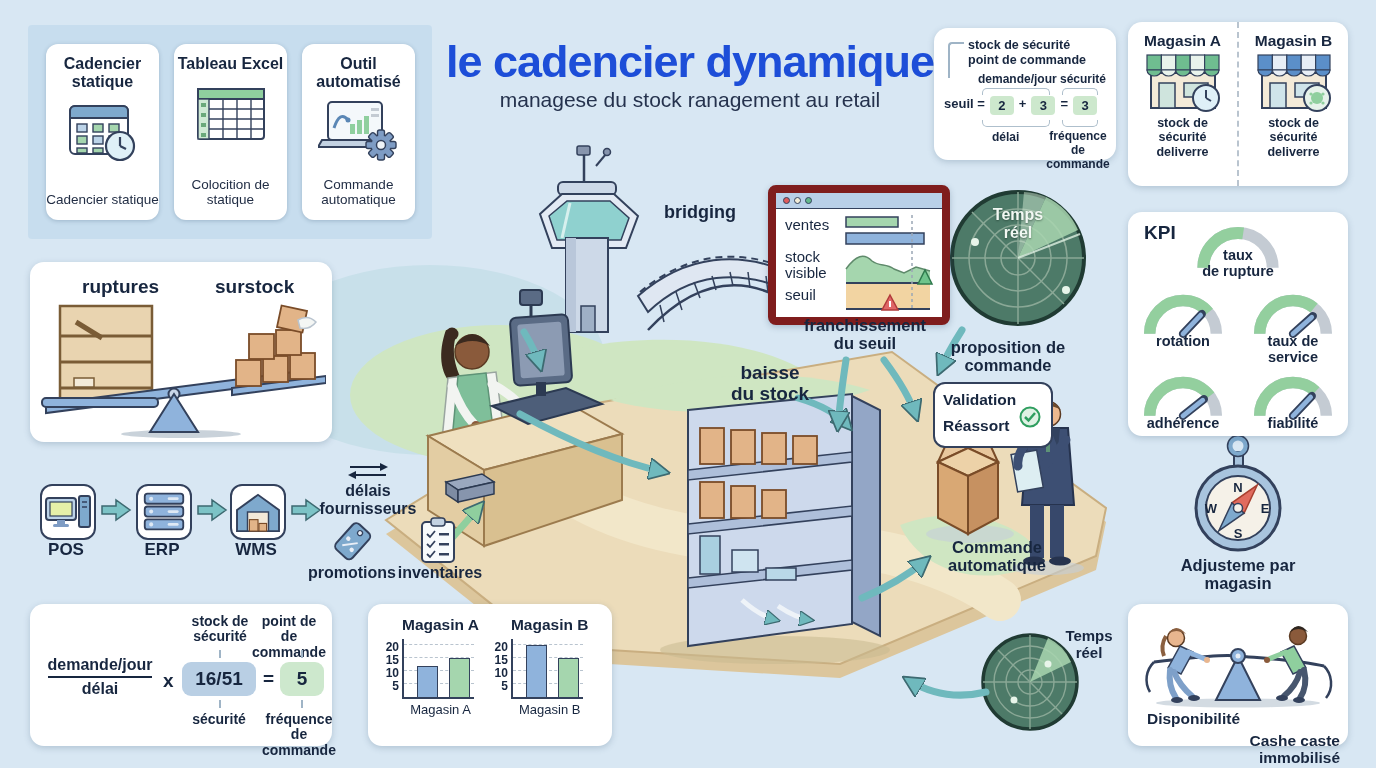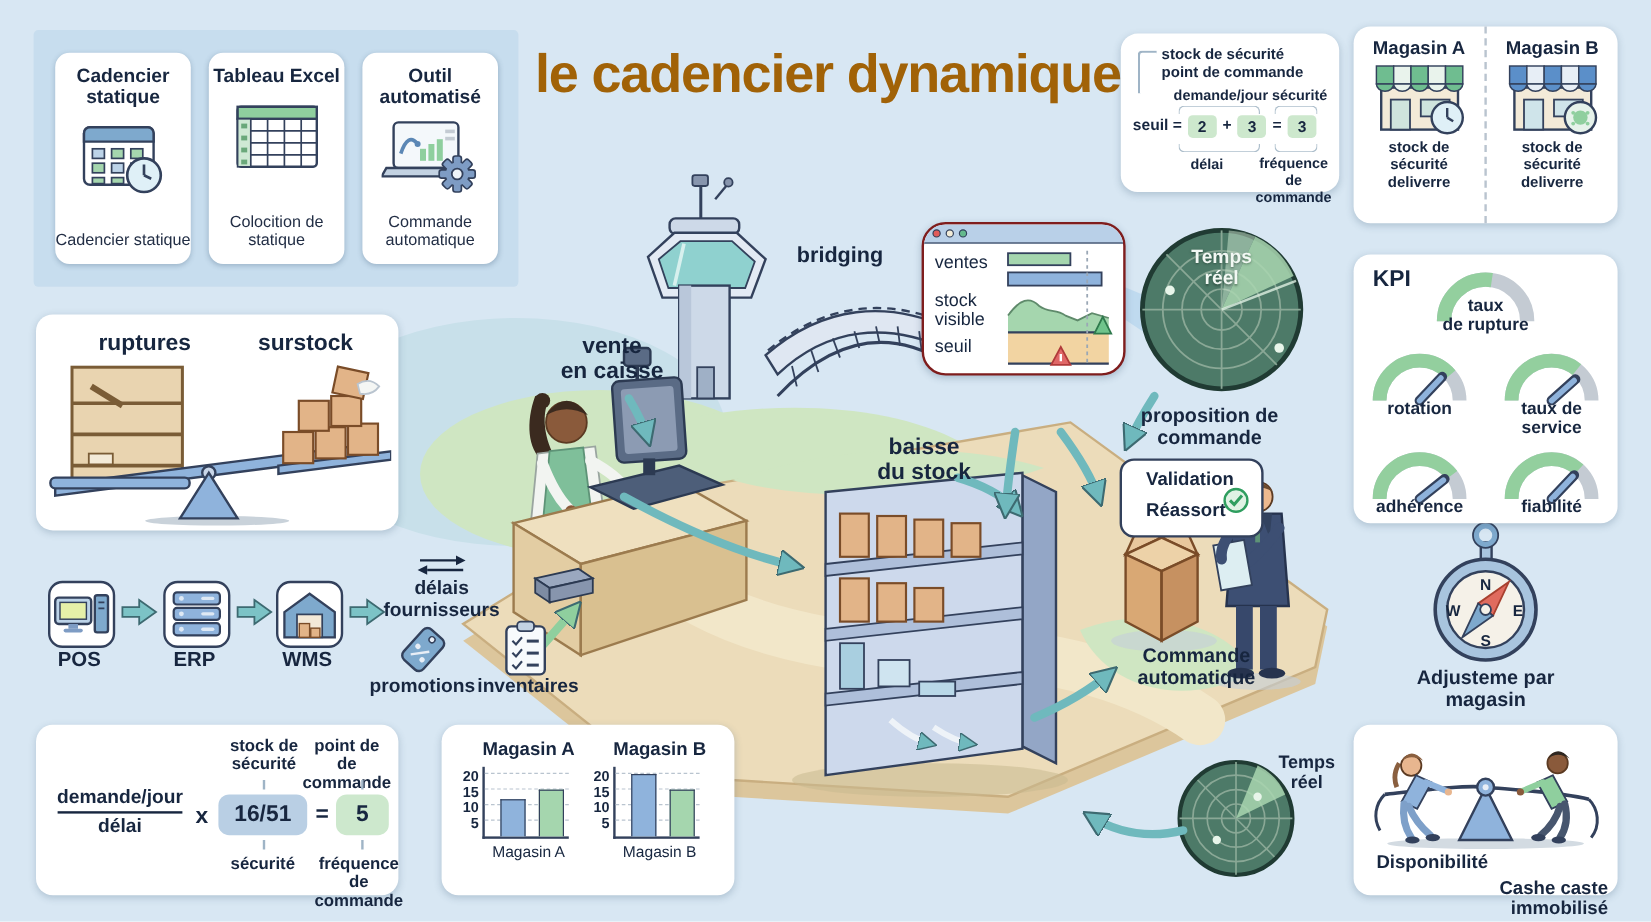--- a/index.html
+++ b/index.html
@@ -19,21 +19,21 @@
             background:#c7ddee;border-radius:4px;z-index:2;}
   .evo-card{position:absolute;top:19px;width:113px;height:176px;background:#fff;
             border-radius:12px;box-shadow:0 1px 4px rgba(60,90,120,.3);
             display:flex;flex-direction:column;align-items:center;}
   .evo-title{font-weight:700;font-size:16px;text-align:center;line-height:1.1;margin-top:11px;}
   .evo-caption{font-size:13.5px;text-align:center;line-height:1.15;margin-top:auto;margin-bottom:12px;color:#222e45;}
   .evo-icon{margin-top:8px;}
 
   
   .main-title{position:absolute;left:420px;top:36px;width:540px;text-align:center;
-              font-weight:800;font-size:45px;letter-spacing:-1px;color:#a16207;z-index:3;}
+              font-weight:800;font-size:45px;letter-spacing:-1px;color:#1d4ed8;z-index:3;}
   .sub-title{position:absolute;left:420px;top:88px;width:540px;text-align:center;
              font-size:21px;color:#25324d;z-index:3;}
 
   
   .sf{left:934px;top:28px;width:182px;height:132px;z-index:3;font-size:12.5px;font-weight:700;}
   .sf .bracket{position:absolute;left:14px;top:14px;width:14px;height:34px;
                border-left:2px solid #9fb4c6;border-top:2px solid #9fb4c6;border-radius:4px 0 0 0;}
   .sf-box{display:inline-block;background:#cde8cd;border-radius:4px;padding:2px 6px;
           font-size:13px;font-weight:700;min-width:12px;text-align:center;}
   .brk{position:absolute;height:6px;border:1.5px solid #aebfcc;border-bottom:none;
@@ -76,30 +76,30 @@
   .mc-ticks{position:relative;width:18px;height:60px;}
   .mc-tick{position:absolute;right:3px;font-size:12px;font-weight:700;}
   .mc-plot{position:relative;width:72px;height:60px;border-left:2px solid #33415c;
            border-bottom:2px solid #33415c;display:flex;align-items:flex-end;gap:11px;
            padding-left:13px;box-sizing:border-box;}
   .mc-grid{position:absolute;left:0;right:0;border-top:1.5px dashed #b9c4cf;height:0;}
   .mc-bar{width:21px;border:1.5px solid #33415c;border-bottom:none;box-sizing:border-box;z-index:1;}
   .mc-x{text-align:center;font-size:13px;font-weight:400;margin-left:18px;margin-top:3px;}
 
   
-  .winbox{left:768px;top:185px;width:166px;height:124px;background:#fff;border:2px solid #7f1d1d;
-          border-radius:20px;z-index:4;overflow:hidden;box-shadow:0 2px 6px rgba(60,90,120,.3);}
+  .winbox{left:768px;top:185px;width:166px;height:124px;background:#fff;border:8px solid #7f1d1d;
+          border-radius:8px;z-index:4;overflow:hidden;box-shadow:0 2px 6px rgba(60,90,120,.3);}
   .win-head{height:15px;background:#b9d0e8;border-bottom:1.5px solid #33415c;
             display:flex;align-items:center;gap:4px;padding-left:7px;}
   .dot{width:7px;height:7px;border-radius:50%;border:1px solid #33415c;box-sizing:border-box;}
   .win-lab{position:absolute;font-size:15px;color:#17263f;line-height:1.05;}
 
   
   .valbox{left:933px;top:382px;width:120px;height:66px;background:#fff;border:2px solid #33415c;
-          border-radius:12px;z-index:4;padding:7px 20px;box-sizing:border-box;}
+          border-radius:12px;z-index:4;padding:7px 8px;box-sizing:border-box;}
   .valbox .vtxt{font-weight:700;font-size:15.5px;}
 
   
   .tug{left:1128px;top:604px;width:220px;height:142px;z-index:2;}
   .tug .tlabel{position:absolute;font-weight:700;font-size:15.5px;line-height:1.1;text-align:right;white-space:pre-line;}
 
   
   .syscard{position:absolute;width:52px;height:52px;background:#fff;border:2px solid #33415c;
            border-radius:12px;display:flex;align-items:center;justify-content:center;z-index:2;}
   .syslab{position:absolute;font-weight:700;font-size:17px;text-align:center;z-index:2;}
@@ -376,20 +376,21 @@
           </g>
           <circle cx="63" cy="47" r="9.5" fill="#7e9cc4"></circle>
           <circle cx="63" cy="47" r="4.5" fill="#eef3f8" stroke="#33415c" stroke-width="1.5"></circle>
         </g>
       </svg>
       <div class="evo-caption">Commande automatique</div>
     </div>
   </div>
 
   <div class="main-title">le cadencier dynamique</div>
+  <div class="sub-title">managese du stock ranagement au retail</div>
 
   <div class="panel sf">
     <div class="bracket"></div>
     <div class="abs pre" style="left:34px;top:10px;width:136px;text-align:left;font-size:12.5px;line-height:1.2;">stock de sécurité
 point de commande</div>
     <div class="abs" style="left:44px;top:44px;font-size:12px;">demande/jour</div>
     <div class="abs" style="left:126px;top:44px;font-size:12px;">sécurité</div>
     <div class="brk" style="left:48px;top:60px;width:66px;"></div>
     <div class="brk" style="left:128px;top:60px;width:34px;"></div>
     <div class="abs" style="left:10px;top:68px;width:166px;display:flex;gap:5px;font-size:13px;">
@@ -774,24 +775,24 @@
         <ellipse cx="142" cy="86" rx="6" ry="3" fill="#33415c"></ellipse>
           <ellipse cx="159" cy="88" rx="6" ry="3" fill="#33415c"></ellipse>
       </g>
     </svg>
     <div class="tlabel" style="left:12px;top:106px;width:100px;">Disponibilité</div>
     <div class="tlabel" style="left:112px;top:106px;width:100px;margin-top:22px;">Cashe caste
 immobilisé</div>
   </div>
 
   <div class="slabel" style="left:645px;top:202px;width:110px;font-size:18px;">bridging</div>
-  <div class="slabel" style="left:445px;top:278px;width:130px;font-size:19px;">vente
-en caisse</div>
   <div class="slabel" style="left:700px;top:362px;width:140px;font-size:19px;">baisse
 du stock</div>
+  <div class="slabel" style="left:785px;top:316px;width:160px;font-size:16.5px;">franchissement
+du seuil</div>
   <div class="slabel" style="left:928px;top:338px;width:160px;font-size:16.5px;">proposition de
 commande</div>
   <div class="slabel" style="left:912px;top:538px;width:170px;font-size:16.5px;">Commande
 automatique</div>
   <div class="slabel" style="left:973px;top:206px;width:90px;font-size:16px;color:#f2f8f3;text-shadow:0 1px 2px rgba(20,40,30,.5);">Temps
 réel</div>
   <div class="slabel" style="left:1058px;top:628px;width:62px;font-size:15px;">Temps
 réel</div>
   <div class="slabel" style="left:1158px;top:556px;width:160px;font-size:16.5px;">Adjusteme par
 magasin</div>

